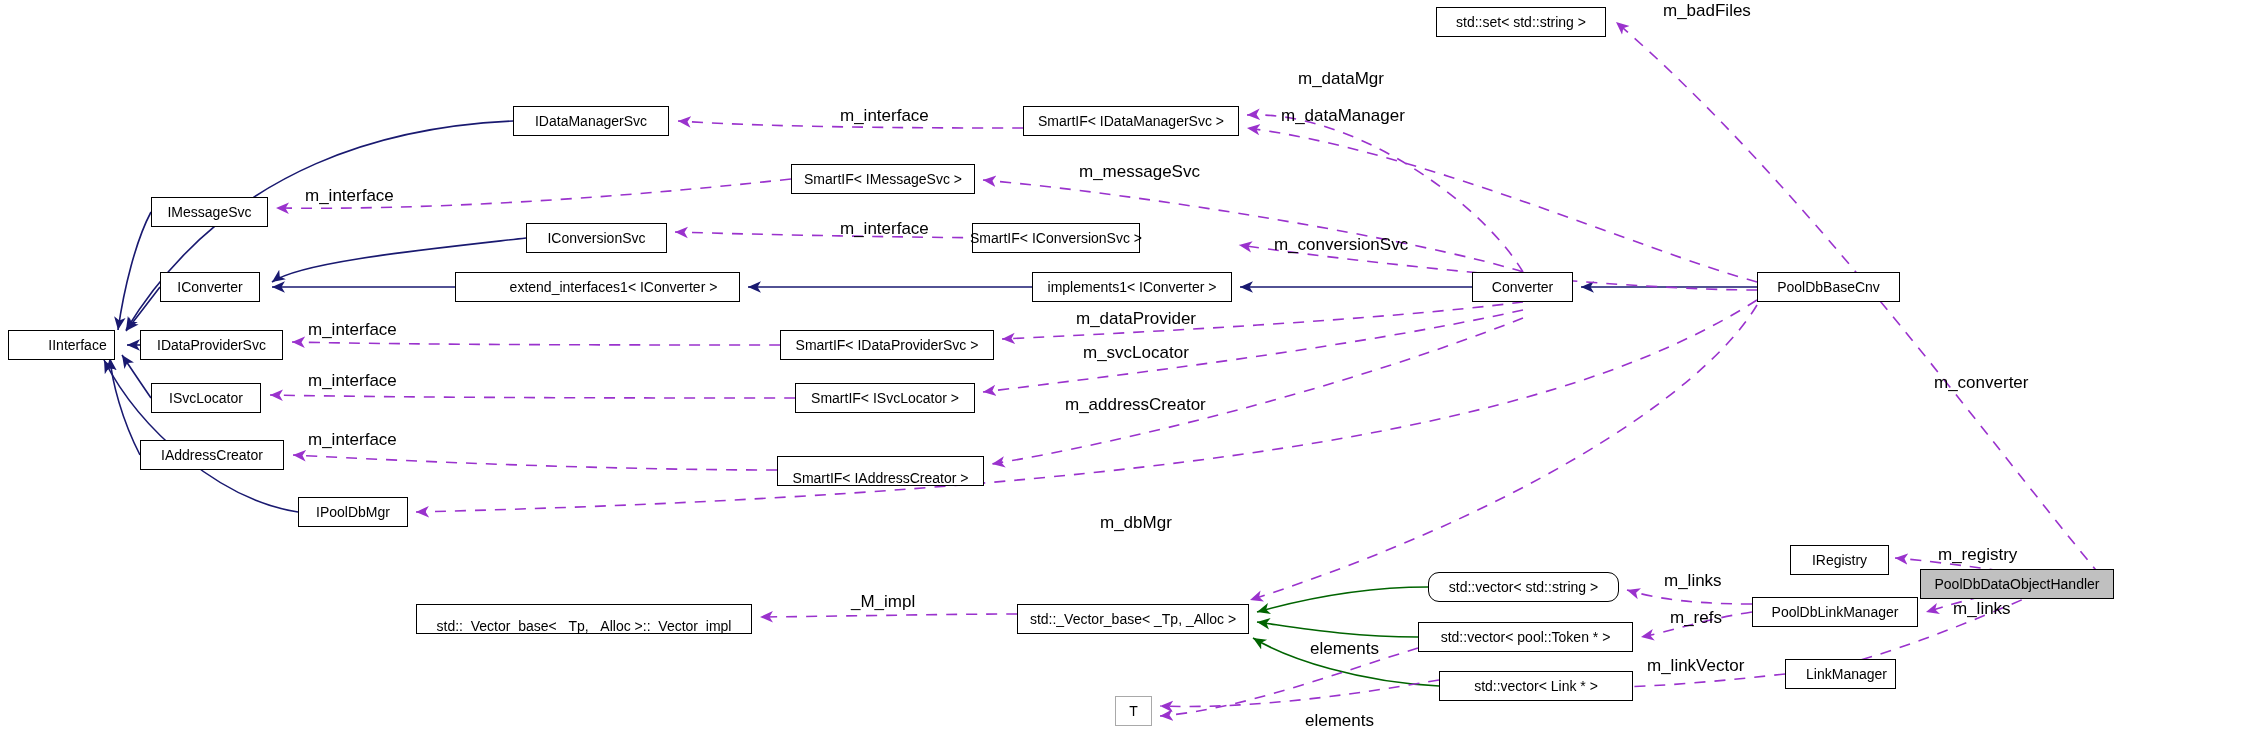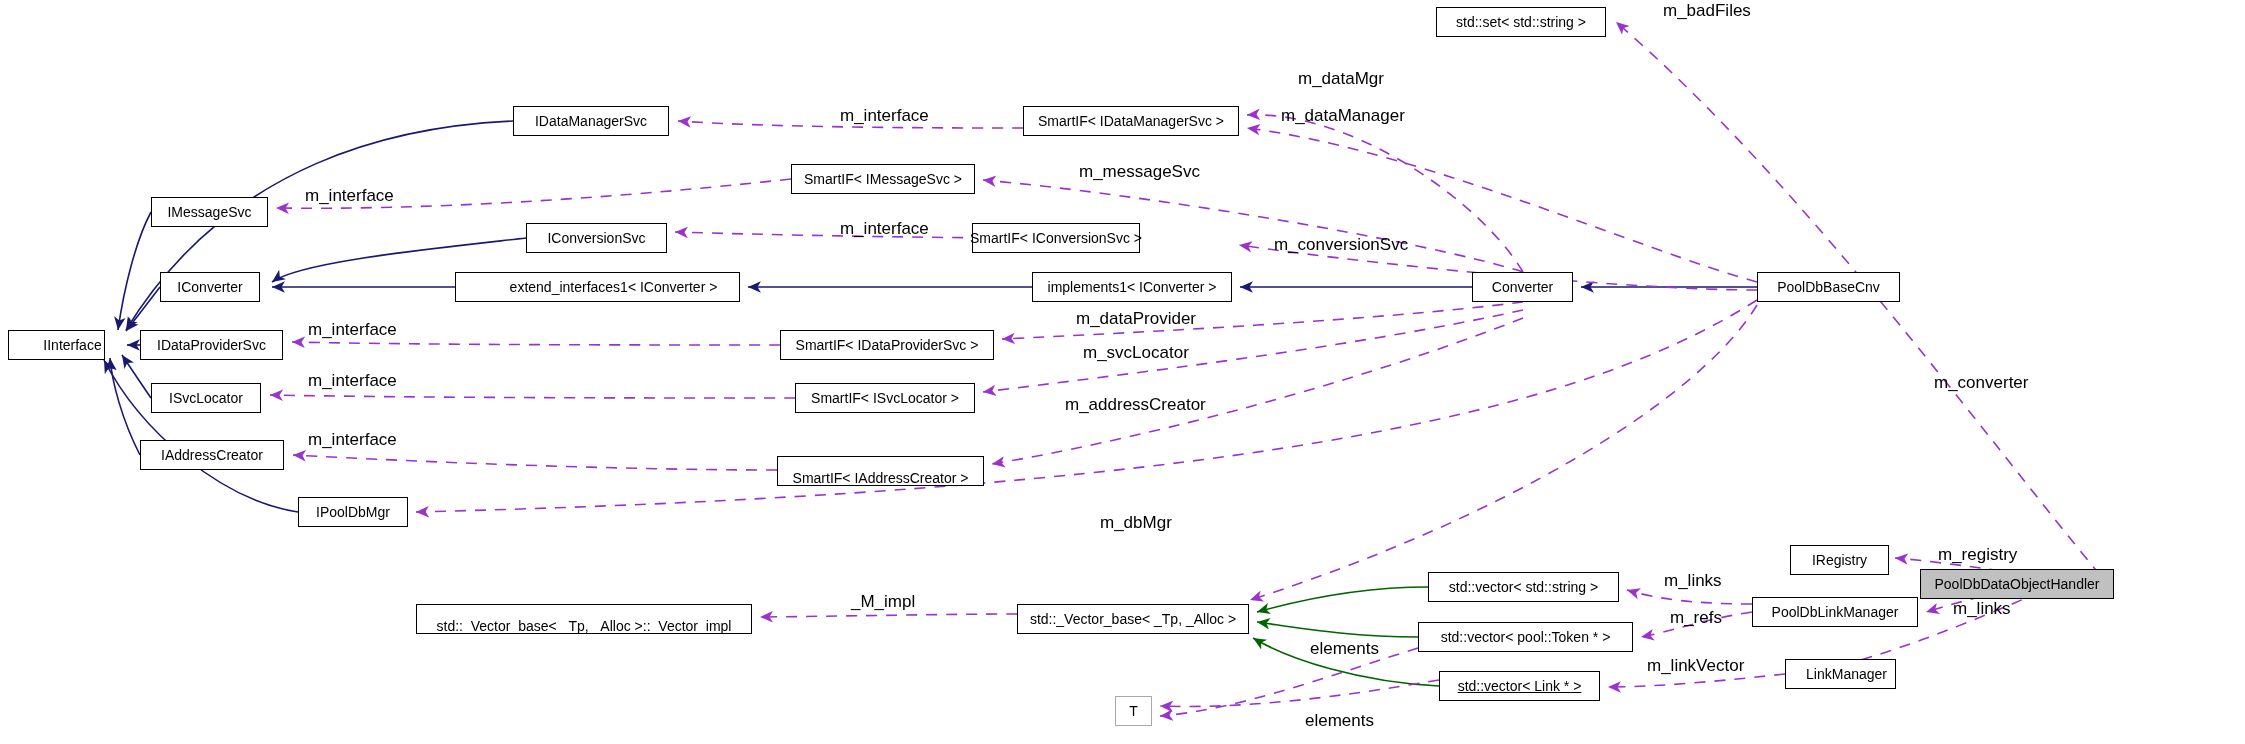--- a/index.html
+++ b/index.html
@@ -103,21 +103,21 @@
         <text x="851" y="607" class="elbl">_M_impl</text>
         <text x="1670" y="623" class="elbl">m_refs</text>
         <text x="1953" y="614" class="elbl">m_links</text>
         <text x="1310" y="654" class="elbl">elements</text>
         <text x="1647" y="671" class="elbl">m_linkVector</text>
         <text x="1305" y="726" class="elbl">elements</text>
       </g>
   </svg>
 
   <div id="node-layer">
-      <div class="node" style="left: 8px; top: 330px; width: 97px; height: 30px; padding-left: 32px;">
+      <div class="node" style="left: 8px; top: 330px; width: 107px; height: 30px; padding-left: 32px;">
         <span>IInterface</span>
       </div>
       <div class="node" style="left: 151px; top: 197px; width: 117px; height: 30px;">
         <span>IMessageSvc</span>
       </div>
       <div class="node" style="left: 160px; top: 272px; width: 100px; height: 30px;">
         <span>IConverter</span>
       </div>
       <div class="node" style="left: 140px; top: 330px; width: 143px; height: 30px;">
         <span>IDataProviderSvc</span>
@@ -175,27 +175,27 @@
       </div>
       <div class="node" style="left: 1790px; top: 545px; width: 99px; height: 30px;">
         <span>IRegistry</span>
       </div>
       <div class="node" style="left: 1752px; top: 597px; width: 166px; height: 30px;">
         <span>PoolDbLinkManager</span>
       </div>
       <div class="node" style="left: 1785px; top: 659px; width: 111px; height: 30px; padding-left: 12px;">
         <span>LinkManager</span>
       </div>
-      <div class="node" style="left: 1428px; top: 572px; width: 191px; height: 30px;">
+      <div class="node" style="left: 1428px; top: 572px; width: 191px; height: 30px; border-radius: 11px;">
         <span>std::vector&lt; std::string &gt;</span>
       </div>
       <div class="node" style="left: 1418px; top: 622px; width: 215px; height: 30px;">
         <span>std::vector&lt; pool::Token * &gt;</span>
       </div>
-      <div class="node" style="left: 1439px; top: 671px; width: 161px; height: 30px; text-decoration: underline;">
+      <div class="node" style="left: 1439px; top: 671px; width: 194px; height: 30px;">
         <span>std::vector&lt; Link * &gt;</span>
       </div>
       <div class="node" style="left: 416px; top: 604px; width: 336px; height: 30px; align-items: flex-end;">
         <span>std::_Vector_base&lt; _Tp, _Alloc &gt;::_Vector_impl</span>
       </div>
       <div class="node" style="left: 1017px; top: 604px; width: 232px; height: 30px;">
         <span>std::_Vector_base&lt; _Tp, _Alloc &gt;</span>
       </div>
       <div class="node faint" style="left: 1115px; top: 696px; width: 37px; height: 30px;">
         <span>T</span>

